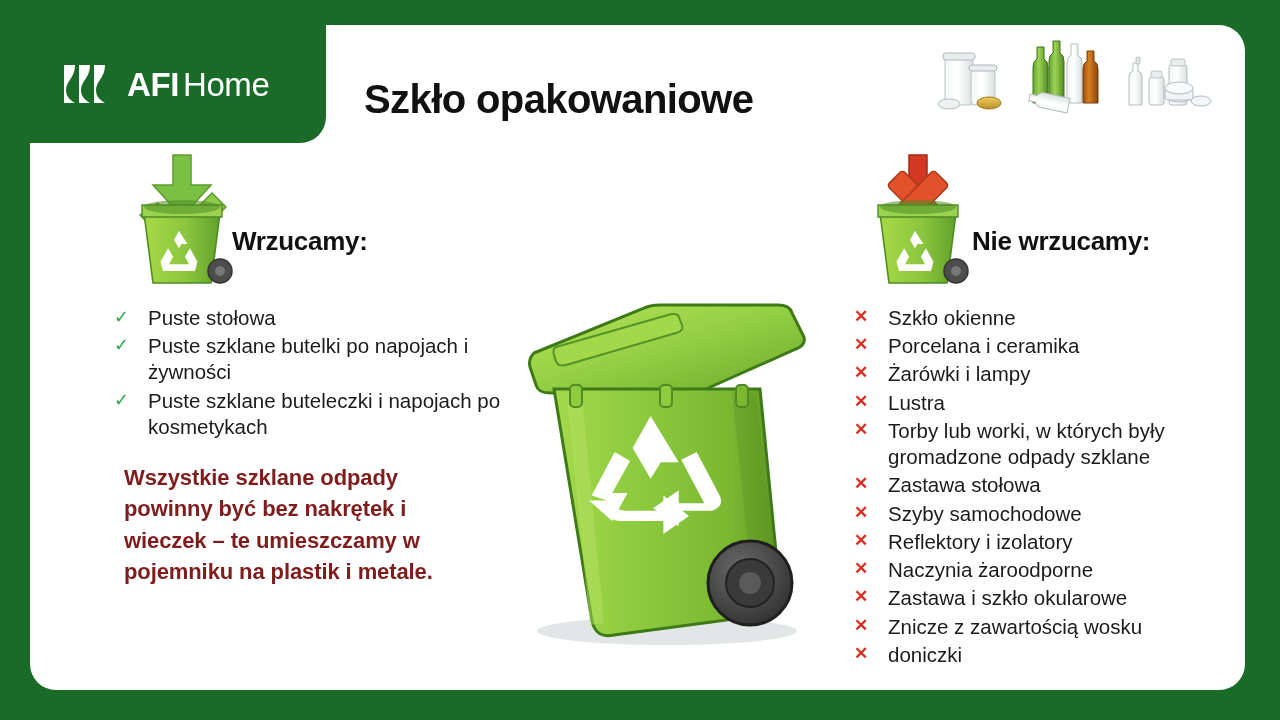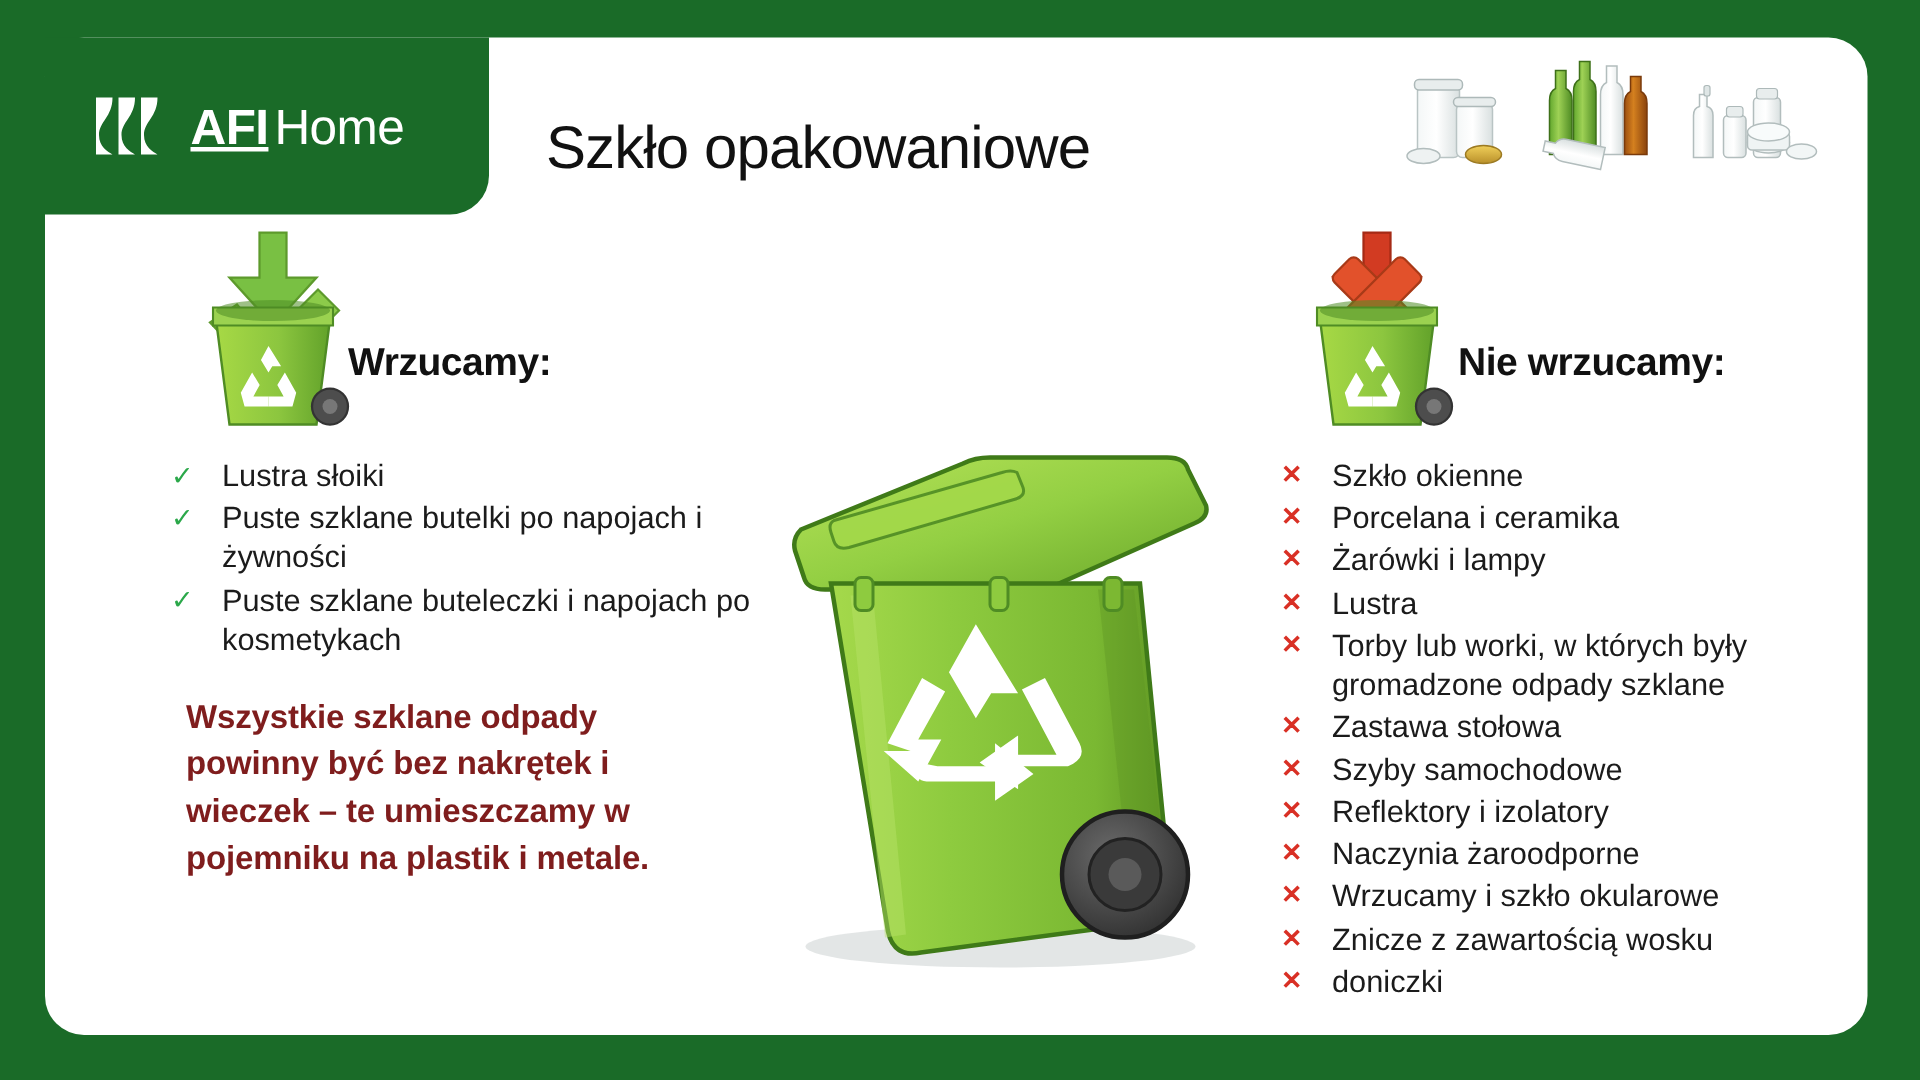--- a/index.html
+++ b/index.html
@@ -36,29 +36,29 @@
     z-index: 6;
   }
   #logo-mark { width: 56px; height: 42px; margin-right: 9px; flex: none; }
   #logo-text {
     color: #ffffff;
     font-size: 33px;
     letter-spacing: -0.4px;
     white-space: nowrap;
     line-height: 1;
   }
-  #logo-text .afi { font-weight: 700; text-decoration: underline; }
+  #logo-text .afi { font-weight: 700; }
   #logo-text .home { font-weight: 400; margin-left: 4px; margin-top: 16px; }
 
   
   #title {
     position: absolute;
     left: 334px; top: 52px;
     font-size: 40px;
-    font-weight: 400;
+    font-weight: 700;
     color: #111111;
     letter-spacing: -0.6px;
     z-index: 5;
   }
 
   
   #glass-illustration {
     position: absolute;
     right: 18px; top: 8px;
     width: 300px; height: 96px;
@@ -232,21 +232,21 @@
             <path d="M6 78 L24 46 l12 20 L26 84 H50 v16 H12 Z"></path>
             <path d="M94 78 L76 46 l-12 20 10 18 H50 v16 h38 Z"></path>
           </g>
         </svg>
         <div class="col-title">Wrzucamy:</div>
       </div>
 
       <ul class="items" id="list-accept">
         <li>
           <span class="bullet">✓</span>
-          <span class="txt">Lustra słoiki</span>
+          <span class="txt">Puste stołowa</span>
         </li>
         <li>
           <span class="bullet">✓</span>
           <span class="txt">Puste szklane butelki po napojach i żywności</span>
         </li>
         <li>
           <span class="bullet">✓</span>
           <span class="txt">Puste szklane buteleczki i napojach po kosmetykach</span>
         </li>
       </ul>
@@ -315,21 +315,21 @@
         <li>
             <span class="bullet">✕</span>
             <span class="txt">Reflektory i izolatory</span>
           </li>
         <li>
             <span class="bullet">✕</span>
             <span class="txt">Naczynia żaroodporne</span>
           </li>
         <li>
             <span class="bullet">✕</span>
-            <span class="txt">Wrzucamy i szkło okularowe</span>
+            <span class="txt">Zastawa i szkło okularowe</span>
           </li>
         <li>
             <span class="bullet">✕</span>
             <span class="txt">Znicze z zawartością wosku</span>
           </li>
         <li>
             <span class="bullet">✕</span>
             <span class="txt">doniczki</span>
           </li>
       </ul>

